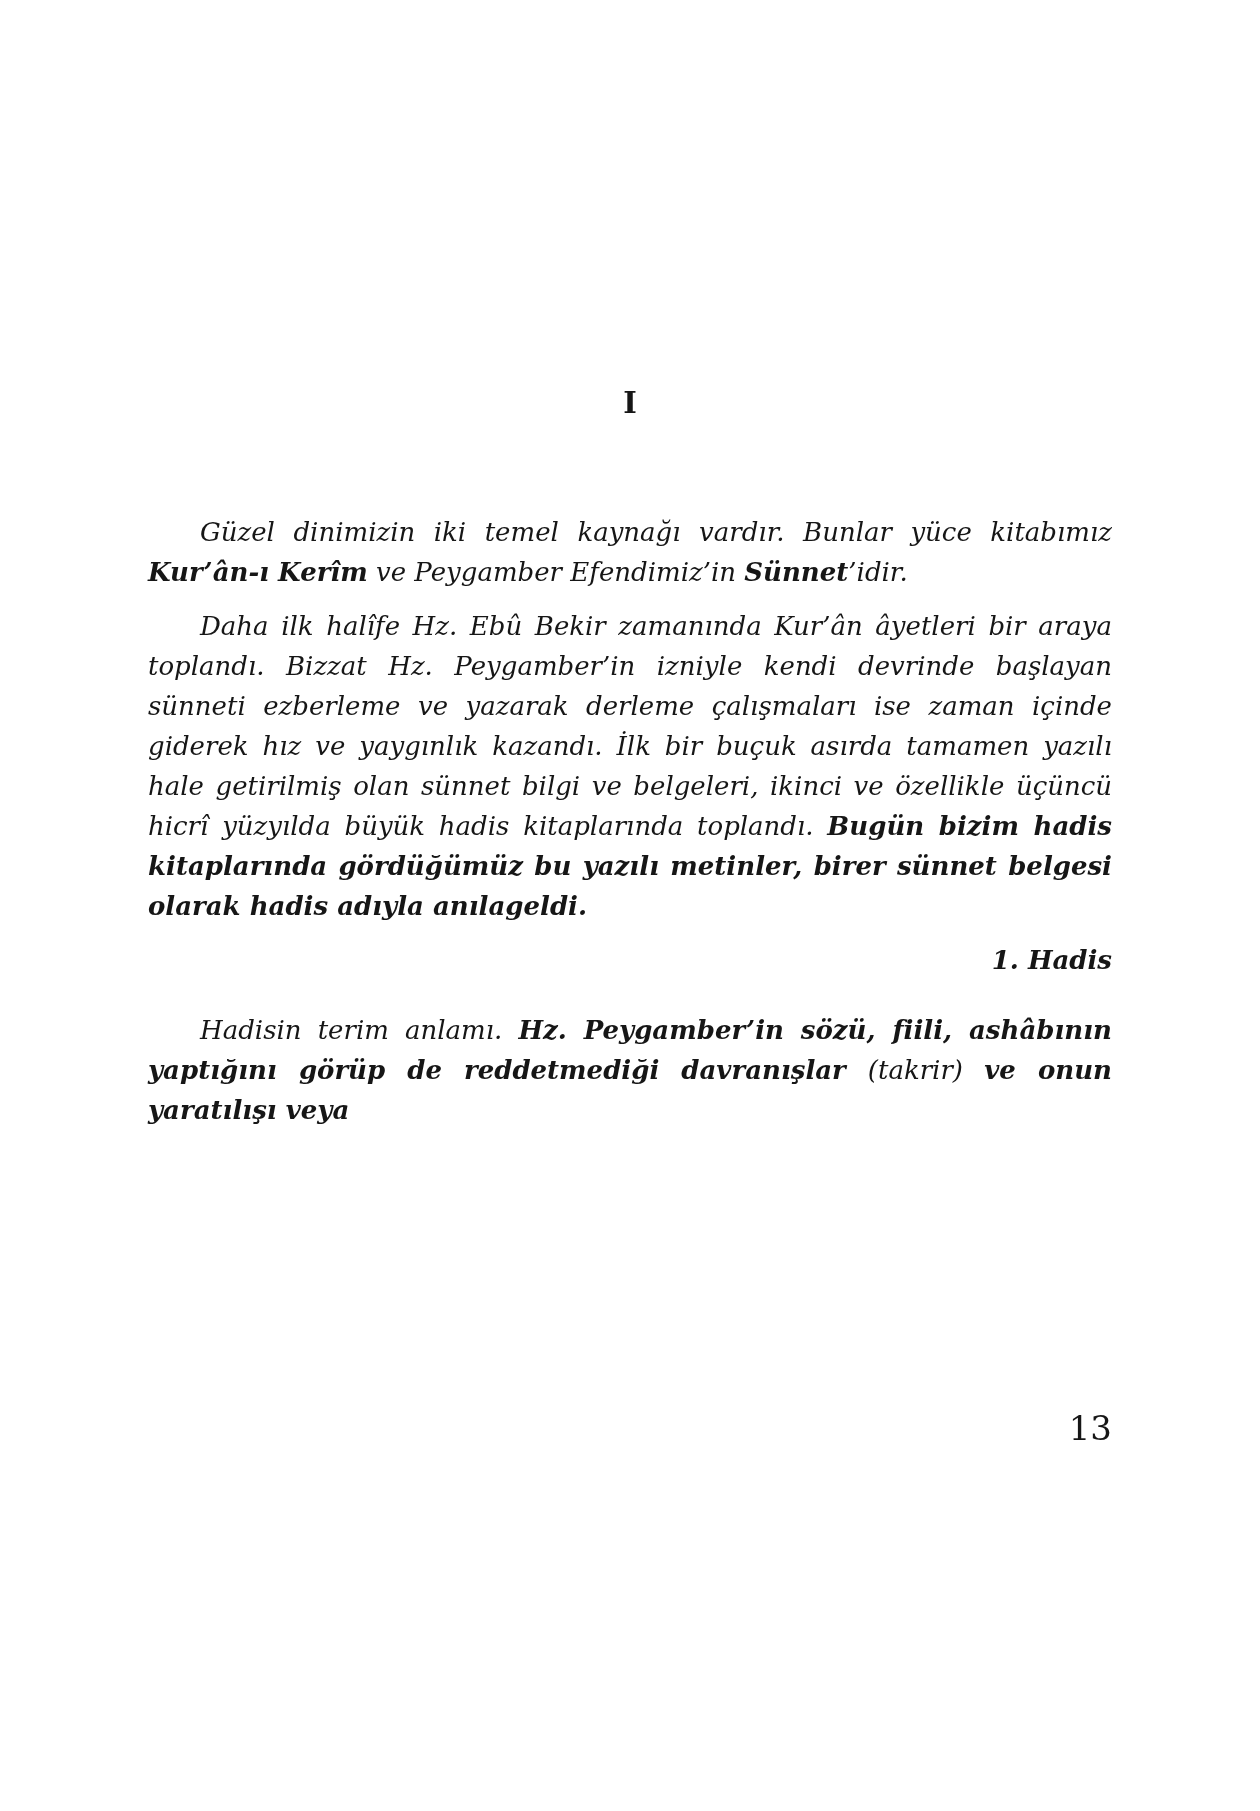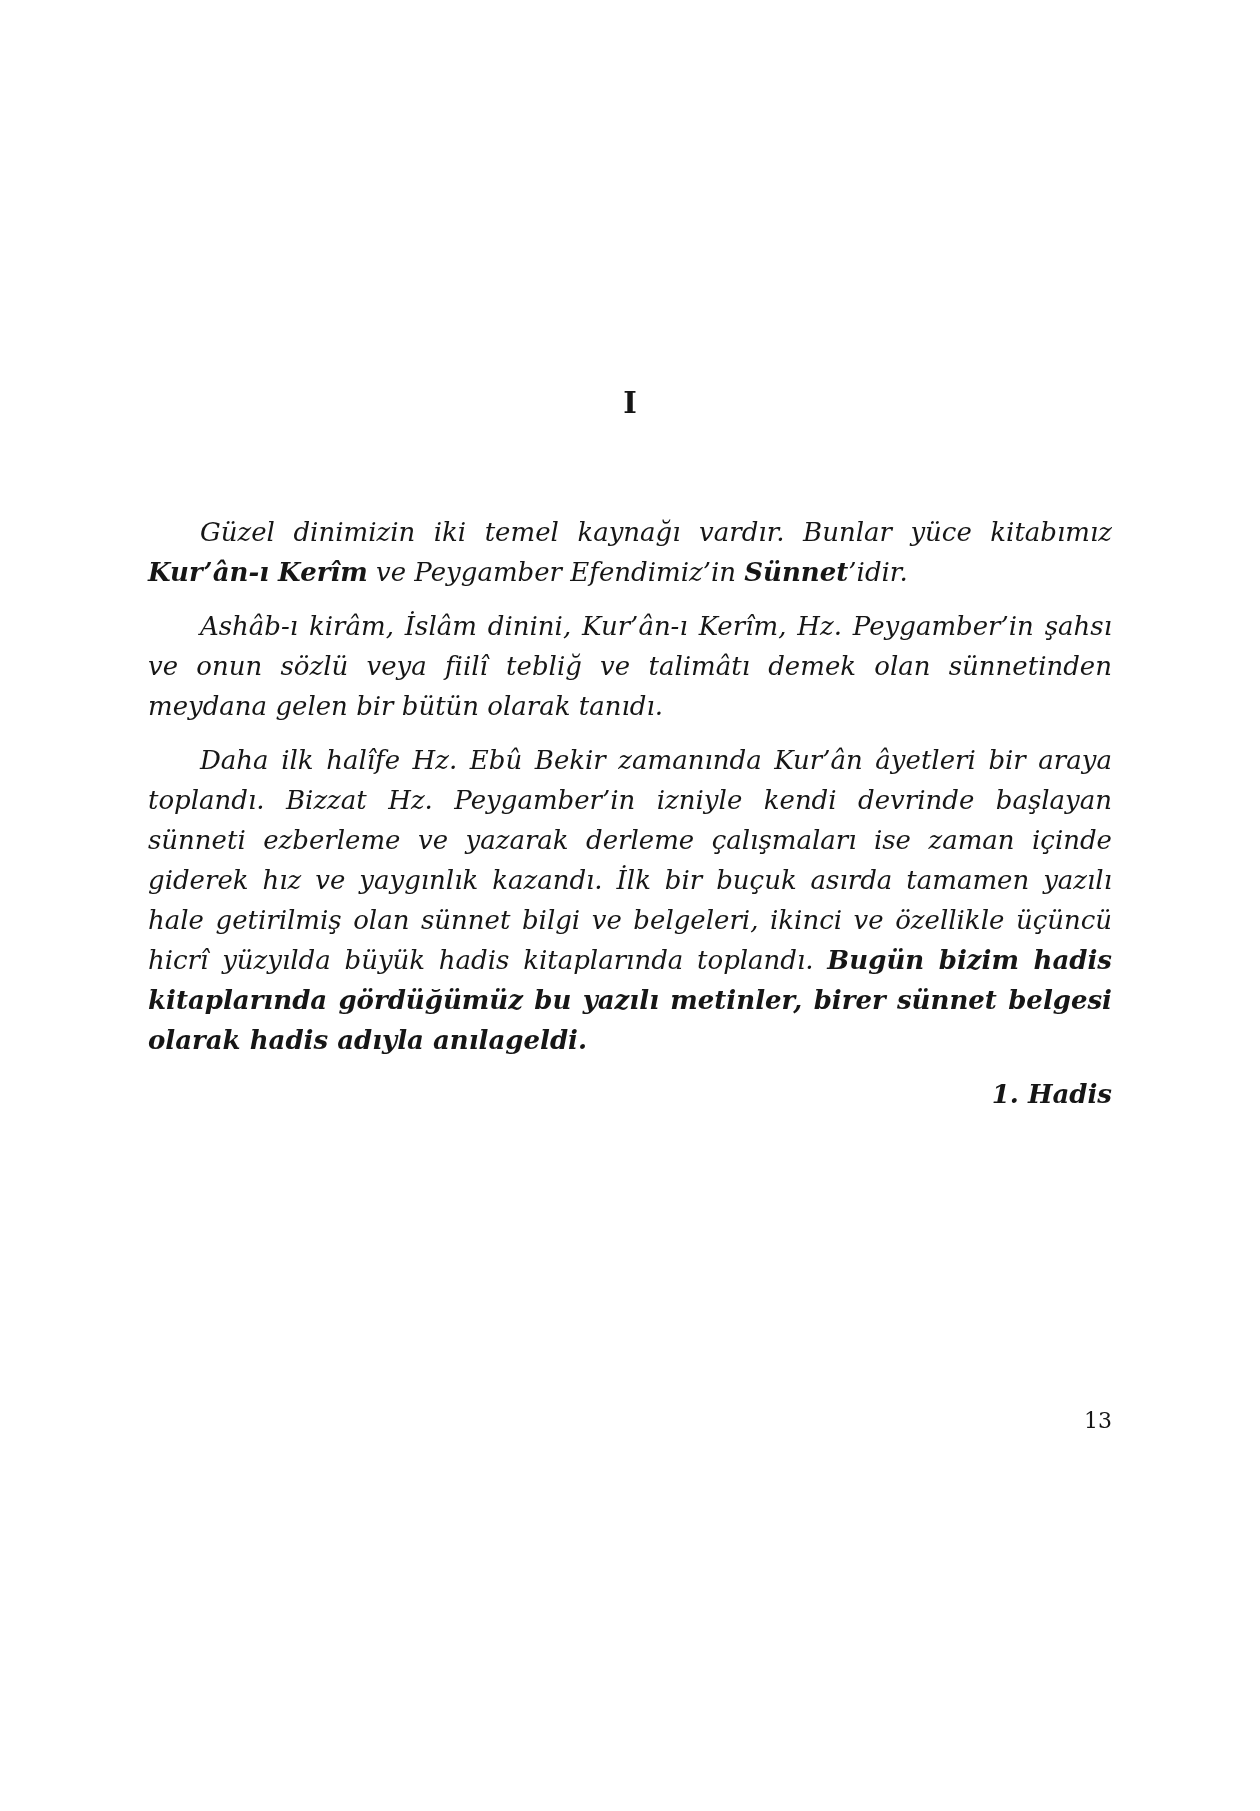--- a/index.html
+++ b/index.html
@@ -60,31 +60,31 @@
   p.sub-heading {
     margin: 0 0 30px 0;
     text-indent: 52px;
     font-weight: bold;
     text-align: right;
   }
   .page-number {
     position: absolute;
     top: 1408px;
     right: 148px;
-    font-size: 22px;
+    font-size: 34px;
     color: #161616;
   }
 </style>
 </head>
 <body>
 
 <div class="page">
   <div class="content">
     <p class="chapter-num">I</p>
     <div class="body-text">
         <p class="paragraph">Güzel dinimizin iki temel kaynağı vardır. Bunlar yüce kitabımız <b>Kur’ân-ı Kerîm</b> ve Peygamber Efendimiz’in <b>Sünnet</b>’idir.</p>
-        <p class="paragraph">Ashâb-ı kirâm, İslâm dinini, Kur’ân-ı Kerîm, Hz. Peygamber’in şahsı ve onun sözlü veya fiilî tebliğ ve talimâtı demek olan sünnetinden meydana gelen bir bütün olarak tanıdı.</p>
         <p class="paragraph">Daha ilk halîfe Hz. Ebû Bekir zamanında Kur’ân âyetleri bir araya toplandı. Bizzat Hz. Peygamber’in izniyle kendi devrinde başlayan sünneti ezberleme ve yazarak derleme çalışmaları ise zaman içinde giderek hız ve yaygınlık kazandı. İlk bir buçuk asırda tamamen yazılı hale getirilmiş olan sünnet bilgi ve belgeleri, ikinci ve özellikle üçüncü hicrî yüzyılda büyük hadis kitaplarında toplandı. <b>Bugün bizim hadis kitaplarında gördüğümüz bu yazılı metinler, birer sünnet belgesi olarak hadis adıyla anılageldi.</b></p>
         <p class="sub-heading"><b>1. Hadis</b></p>
+        <p class="paragraph">Hadisin terim anlamı. <b>Hz. Peygamber’in sözü, fiili, ashâbının yaptığını görüp de reddetmediği davranışlar </b>(takrir) <b>ve onun yaratılışı veya</b></p>
       </div>
   </div>
   <div class="page-number">13</div>
 </div>
 
 </body></html>

